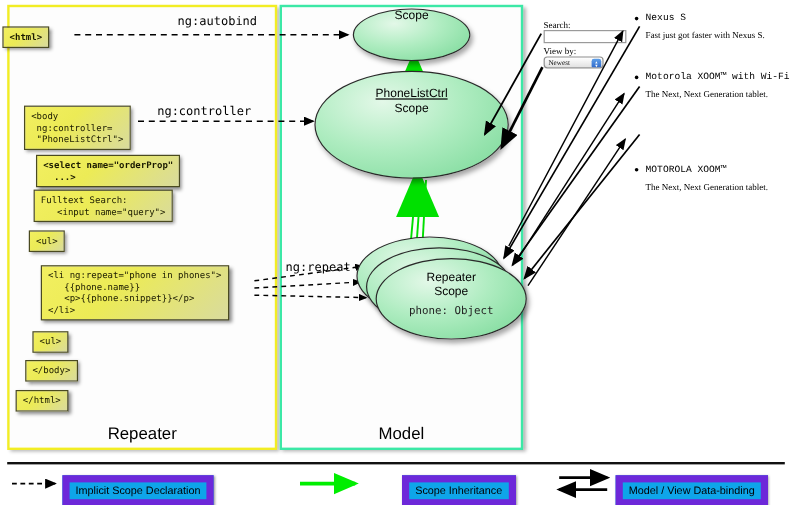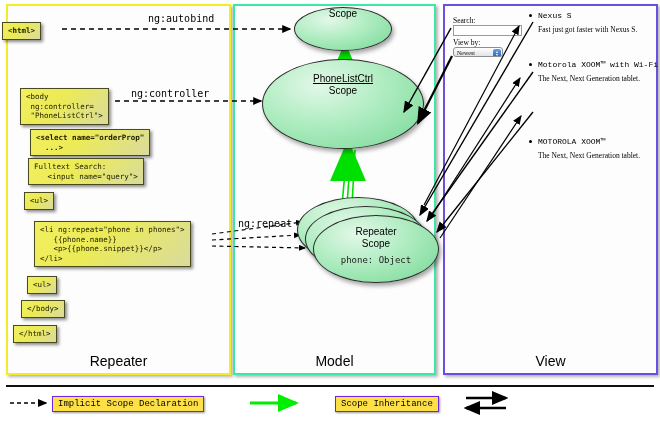--- a/index.html
+++ b/index.html
@@ -168,24 +168,24 @@
 
   
   .legend-rule {
     position: absolute;
     left: 6px; top: 385px;
     width: 648px; height: 2px;
     background: #111;
   }
   .legend-box {
     position: absolute;
-    border: 1px solid #6d28d9;
-    background: #fde047;
+    border: 6px solid #6d28d9;
+    background: #0ea5e9;
     box-shadow: 1px 1px 2px rgba(0,0,0,0.4);
-    font-family: Liberation Mono, monospace;
+    font-family: Liberation Sans, sans-serif;
     font-size: 9px;
     color: #000;
     padding: 2px 5px;
     white-space: nowrap;
   }
 
   svg.overlay {
     position: absolute;
     left: 0; top: 0;
     width: 660px; height: 421px;
@@ -199,23 +199,20 @@
 </head>
 <body>
 
 <div id="stage">
 
   <div class="column col-template">
     <div class="col-label">Repeater</div>
   </div>
   <div class="column col-model">
     <div class="col-label">Model</div>
-  </div>
-  <div class="column col-view">
-    <div class="col-label">View</div>
   </div>
 
   <svg class="overlay">
     <defs>
       <marker id="arrBlack" markerWidth="7" markerHeight="7" refX="6" refY="3" orient="auto">
         <path d="M0,0 L7,3 L0,6 z" fill="#000"></path>
       </marker>
       <marker id="arrGreen" markerWidth="7" markerHeight="7" refX="6" refY="3" orient="auto">
         <path d="M0,0 L7,3 L0,6 z" fill="#00e000"></path>
       </marker>
@@ -378,14 +375,15 @@
     <line x1="10" y1="403" x2="46" y2="403" stroke="#000" stroke-width="1.4" stroke-dasharray="4,3" marker-end="url(#lgBlack)"></line>
 
     <line x1="250" y1="403" x2="296" y2="403" stroke="#00ee00" stroke-width="3" marker-end="url(#lgGreen)"></line>
 
     <line x1="466" y1="398" x2="506" y2="398" stroke="#000" stroke-width="2.4" marker-end="url(#lgBlack)"></line>
     <line x1="506" y1="408" x2="466" y2="408" stroke="#000" stroke-width="2.4" marker-end="url(#lgBlack)"></line>
   </svg>
 
   <div class="legend-box" style="left:52px; top:396px;">Implicit Scope Declaration</div>
   <div class="legend-box" style="left:303px; top:396px;margin-left:32px;">Scope Inheritance</div>
+  <div class="legend-box" style="left:513px; top:396px;">Model / View Data-binding</div>
 
 </div>
 
 </body></html>

